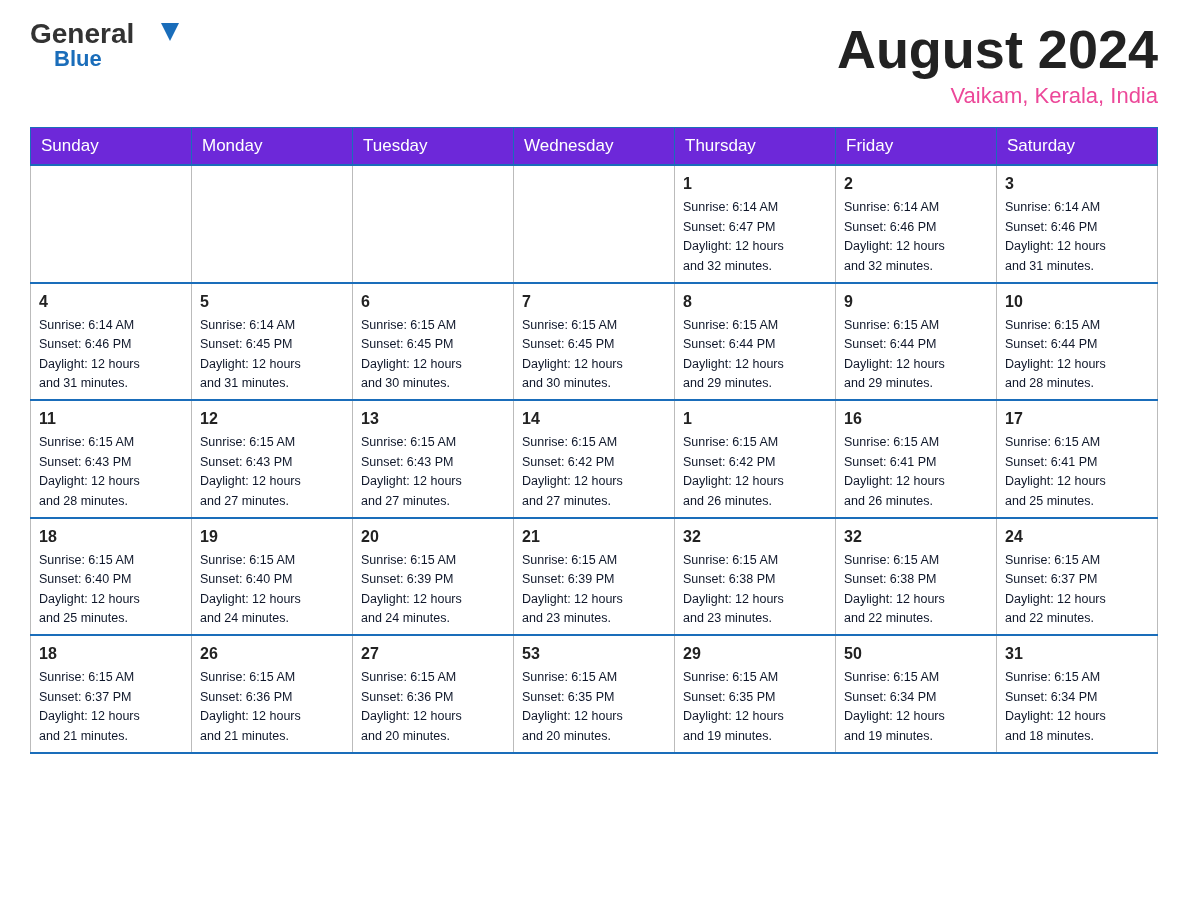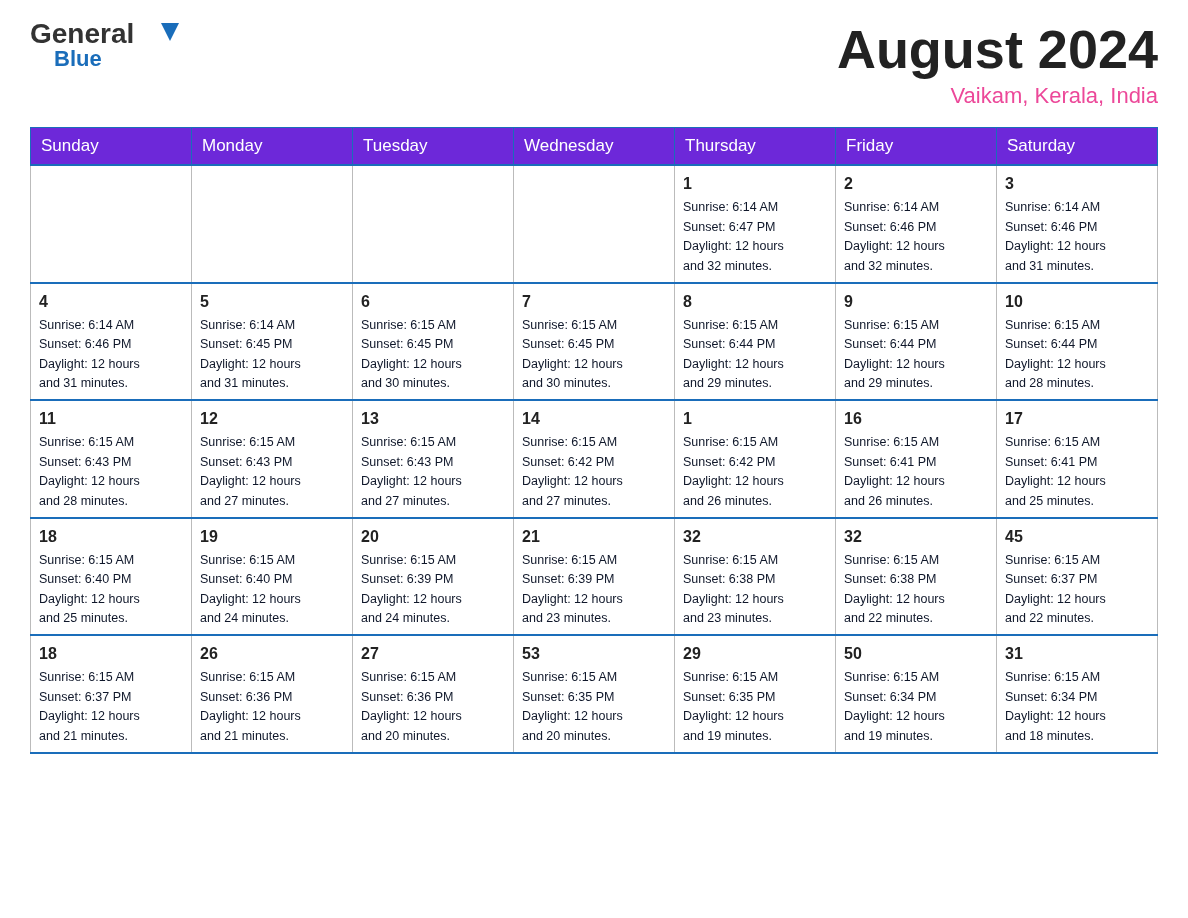--- a/index.html
+++ b/index.html
@@ -297,21 +297,21 @@
 and 23 minutes.</div>
         </td>
         <td>
           <span class="day-number">32</span>
           <div class="day-info" style="white-space: pre-line;">Sunrise: 6:15 AM
 Sunset: 6:38 PM
 Daylight: 12 hours
 and 22 minutes.</div>
         </td>
         <td>
-          <span class="day-number">45</span>
+          <span class="day-number">24</span>
           <div class="day-info" style="white-space: pre-line;">Sunrise: 6:15 AM
 Sunset: 6:37 PM
 Daylight: 12 hours
 and 22 minutes.</div>
         </td>
       </tr>
       <tr>
         <td>
           <span class="day-number">18</span>
           <div class="day-info" style="white-space: pre-line;">Sunrise: 6:15 AM

